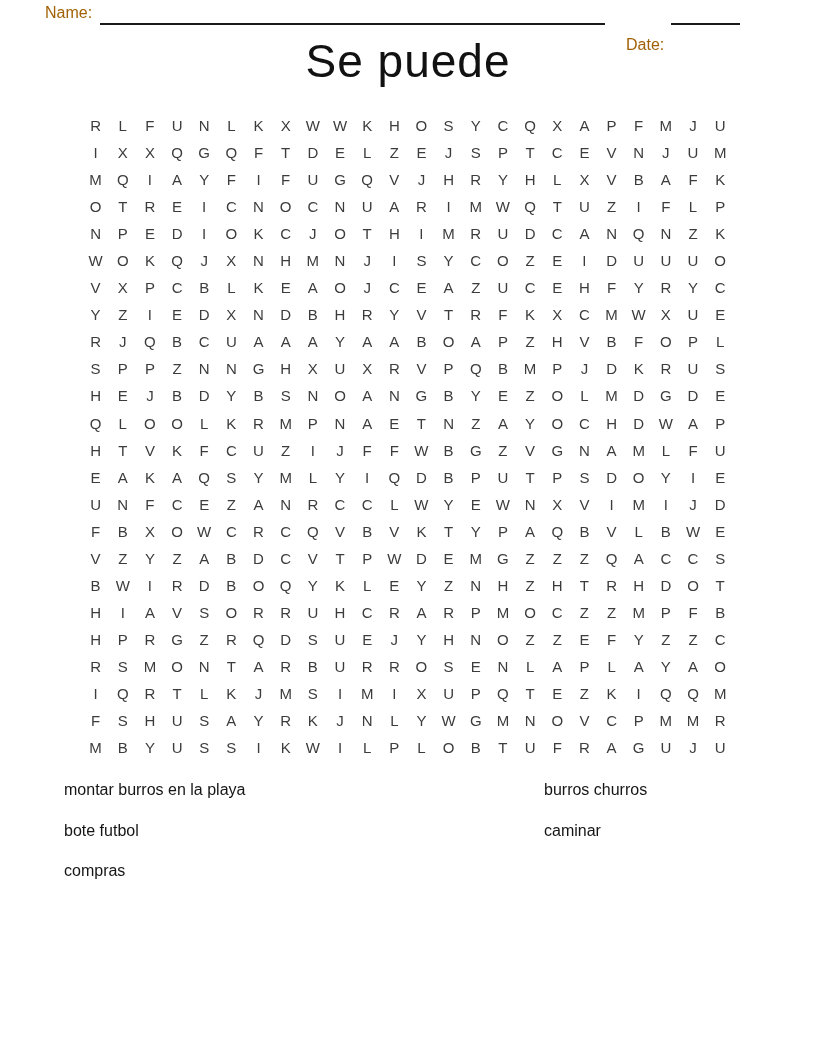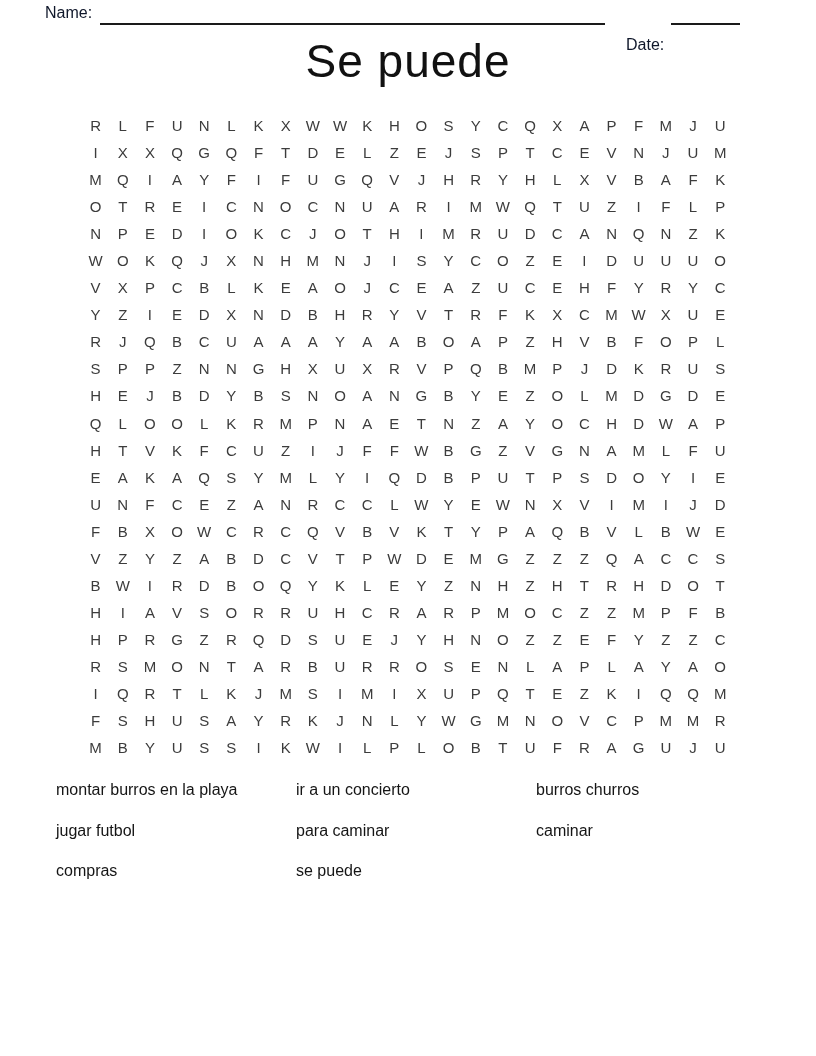--- a/index.html
+++ b/index.html
@@ -13,21 +13,21 @@
     width: 816px;
     height: 1056px;
     background: #ffffff;
     overflow: hidden;
   }
   
   .hdr-label {
     position: absolute;
     top: 4px;
     font-size: 16px;
-    color: #0f172a;
+    color: #a16207;
   }
   .name-label { left: 45px; }
   .date-label { left: 626px; margin-top: 32px; }
   .blank-line {
     position: absolute;
     top: 0;
     height: 23px;
     border-bottom: 2px solid #1a1a1a;
   }
   .name-line { left: 100px; width: 505px; }
@@ -61,21 +61,21 @@
     align-items: center;
     justify-content: center;
     font-size: 15px;
     color: #3c3c3c;
   }
 
   
   .words {
     position: absolute;
     top: 781px;
-    left: 8px;
+    left: 16px;
     width: 678px;
     height: 180px;
   }
   .word-col { position: absolute; top: 0; }
   .word-col-1 { left: 48px; }
   .word-col-2 { left: 288px; }
   .word-col-3 { left: 528px; }
   .word {
     height: 40.6px;
     font-size: 16px;
@@ -671,27 +671,22 @@
       <span class="cell">A</span>
       <span class="cell">G</span>
       <span class="cell">U</span>
       <span class="cell">J</span>
       <span class="cell">U</span>
     </div>
 
   <div class="words">
     <div class="word-col word-col-1">
         <div class="word">montar burros en la playa</div>
-        <div class="word">jugar futbol</div>
+        <div class="word">bote futbol</div>
         <div class="word">compras</div>
-      </div>
-    <div class="word-col word-col-2">
-        <div class="word">ir a un concierto</div>
-        <div class="word">para caminar</div>
-        <div class="word">se puede</div>
       </div>
     <div class="word-col word-col-3">
         <div class="word">burros churros</div>
         <div class="word">caminar</div>
       </div>
   </div>
 
 </div>
 
 </body></html>

